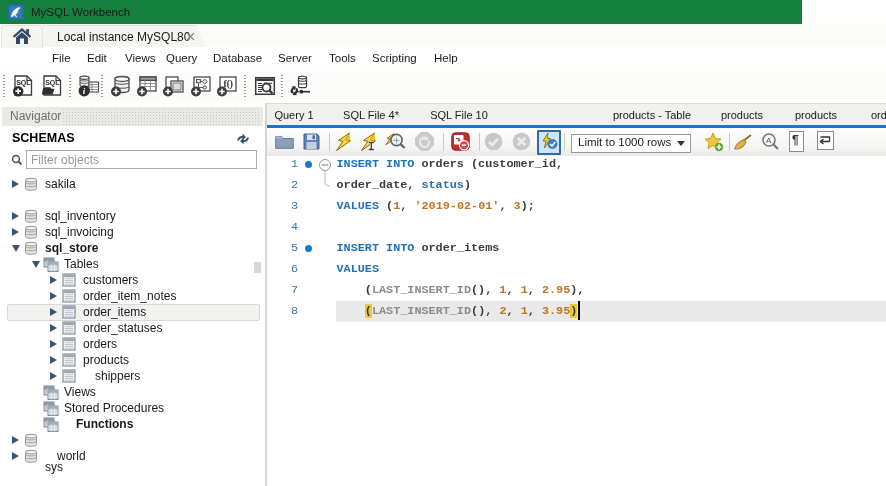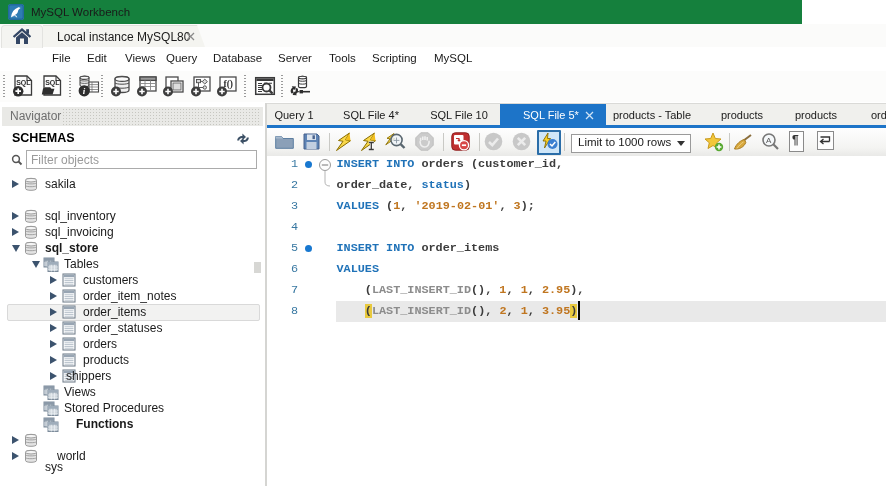--- a/index.html
+++ b/index.html
@@ -84,21 +84,21 @@
 
 <div class="abs" id="menubar">
   <span class="mi" style="left:8px">File</span>
   <span class="mi" style="left:43px">Edit</span>
   <span class="mi" style="left:81px">Views</span>
   <span class="mi" style="left:122px">Query</span>
   <span class="mi" style="left:169px">Database</span>
   <span class="mi" style="left:234px">Server</span>
   <span class="mi" style="left:285px">Tools</span>
   <span class="mi" style="left:328px">Scripting</span>
-  <span class="mi" style="left:390px">MySQL</span>
+  <span class="mi" style="left:390px">Help</span>
 </div>
 
 <div class="abs" id="maintoolbar">
   <div class="vdots" style="left:3px"></div>
   <div class="vdots" style="left:69px"></div>
   <div class="vdots" style="left:101px"></div>
   <div class="vdots" style="left:244px"></div>
   <div class="vdots" style="left:281px"></div>
 
   <svg class="abs" style="left:12px;top:4px" width="22" height="23" viewBox="0 0 22 23">
@@ -308,21 +308,21 @@
         </svg></div>
       <div class="tlabel" style="left:83px;">products</div>
     </div>
     <div class="trow" style="top:192px">
       <div class="arr-r" style="left:50px"></div>
       <div style="position:absolute;left:62px;top:1px;"><svg width="14" height="14" viewBox="0 0 14 14">
           <rect x="1" y="1" width="12" height="12" fill="#ffffff" stroke="#76828f" stroke-width="1.1"></rect>
           <rect x="1.5" y="1.5" width="11" height="2.7" fill="#98a5b3"></rect>
           <path d="M2.5 5.8 L11.5 5.8 M2.5 7.6 L11.5 7.6 M2.5 9.4 L11.5 9.4 M2.5 11.2 L11.5 11.2" stroke="#aab6c2" stroke-width="0.85"></path>
         </svg></div>
-      <div class="tlabel" style="left:66px;">shippers</div>
+      <div class="tlabel" style="left:95px;">shippers</div>
     </div>
     <div class="trow" style="top:208px">
       <div style="position:absolute;left:43px;top:1px;"><svg width="17" height="16" viewBox="0 0 17 16">
           <rect x="1" y="1" width="10" height="9" fill="#aab4be" stroke="#7d8c9b" stroke-width="1"></rect>
           <rect x="1" y="1" width="10" height="2.8" fill="#8b99a8"></rect>
           <path d="M4.3 3.8 L4.3 10 M7.6 3.8 L7.6 10 M1 6 L11 6 M1 8 L11 8" stroke="#e9eef2" stroke-width="0.8"></path>
           <rect x="5" y="5" width="10" height="9.5" fill="#c6ced6" stroke="#7d8c9b" stroke-width="1"></rect>
           <rect x="5" y="5" width="10" height="2.8" fill="#9fadbb"></rect>
           <path d="M8.3 7.8 L8.3 14.5 M11.6 7.8 L11.6 14.5 M5 10 L15 10 M5 12.2 L15 12.2" stroke="#eef2f5" stroke-width="0.8"></path>
         </svg></div>
@@ -370,25 +370,20 @@
     </div>
   </div>
 
 <div class="abs" id="divider"></div>
 <div class="abs" style="left:254px;top:262px;width:7px;height:11px;background:#d7d7d4;"></div>
 
 <div class="abs" id="edittabs">
   <div class="etab" style="left:-13px;width:80px;">Query 1</div>
   <div class="etab" style="left:64px;width:80px;">SQL File 4*</div>
   <div class="etab" style="left:152px;width:80px;">SQL File 10</div>
-  <div id="activetab"><span style="margin-left:23px;">SQL File 5*</span>
-    <svg style="position:absolute;right:12px;top:7px" width="9" height="9" viewBox="0 0 9 9">
-      <path d="M1 1 L8 8 M8 1 L1 8" stroke="#cfe3f5" stroke-width="1.3"></path>
-    </svg>
-  </div>
   <div class="etab" style="left:340px;width:90px;">products - Table</div>
   <div class="etab" style="left:435px;width:80px;">products</div>
   <div class="etab" style="left:509px;width:80px;">products</div>
   <div class="etab" style="left:604px;width:40px;text-align:left;">orders</div>
 </div>
 <div class="abs" id="blueline"></div>
 
 <div class="abs" id="sqltoolbar">
 
   <svg class="abs" style="left:8px;top:6px" width="19" height="15" viewBox="0 0 19 15">

